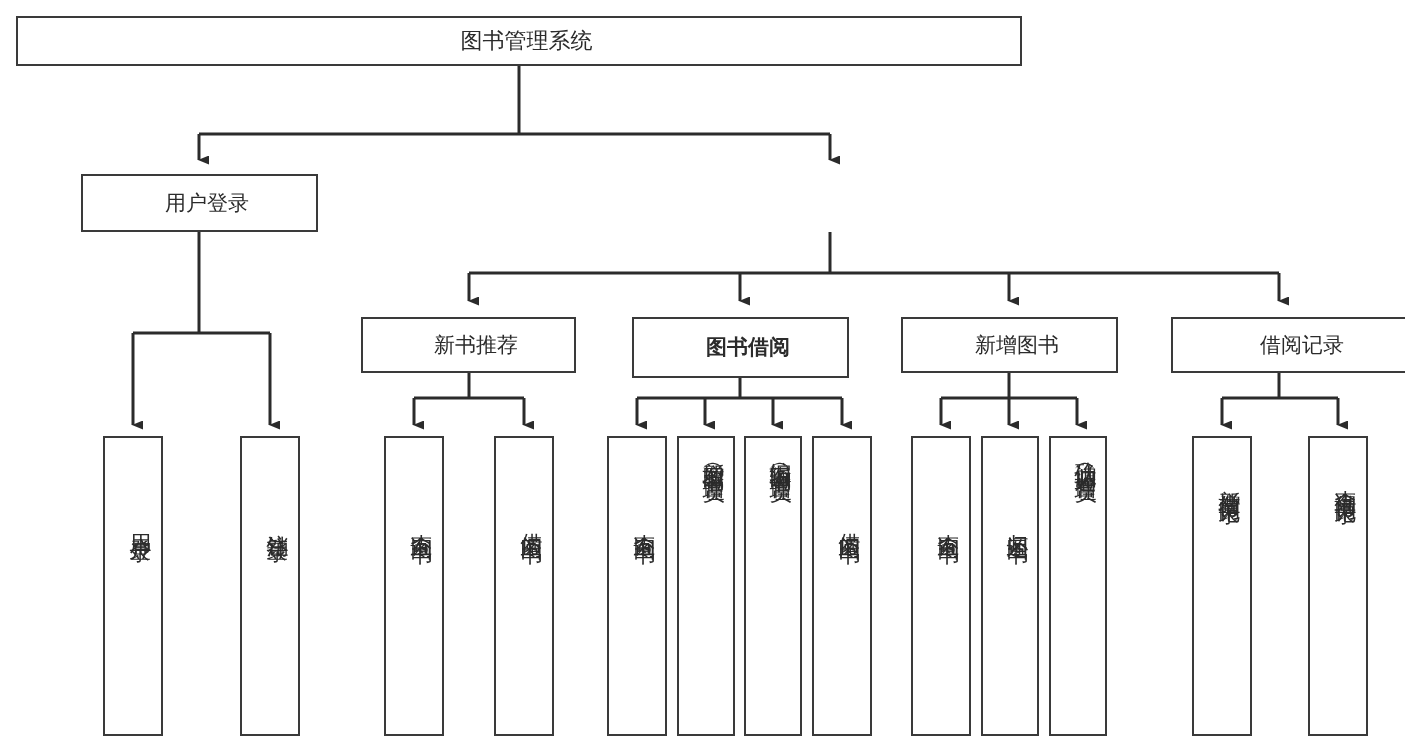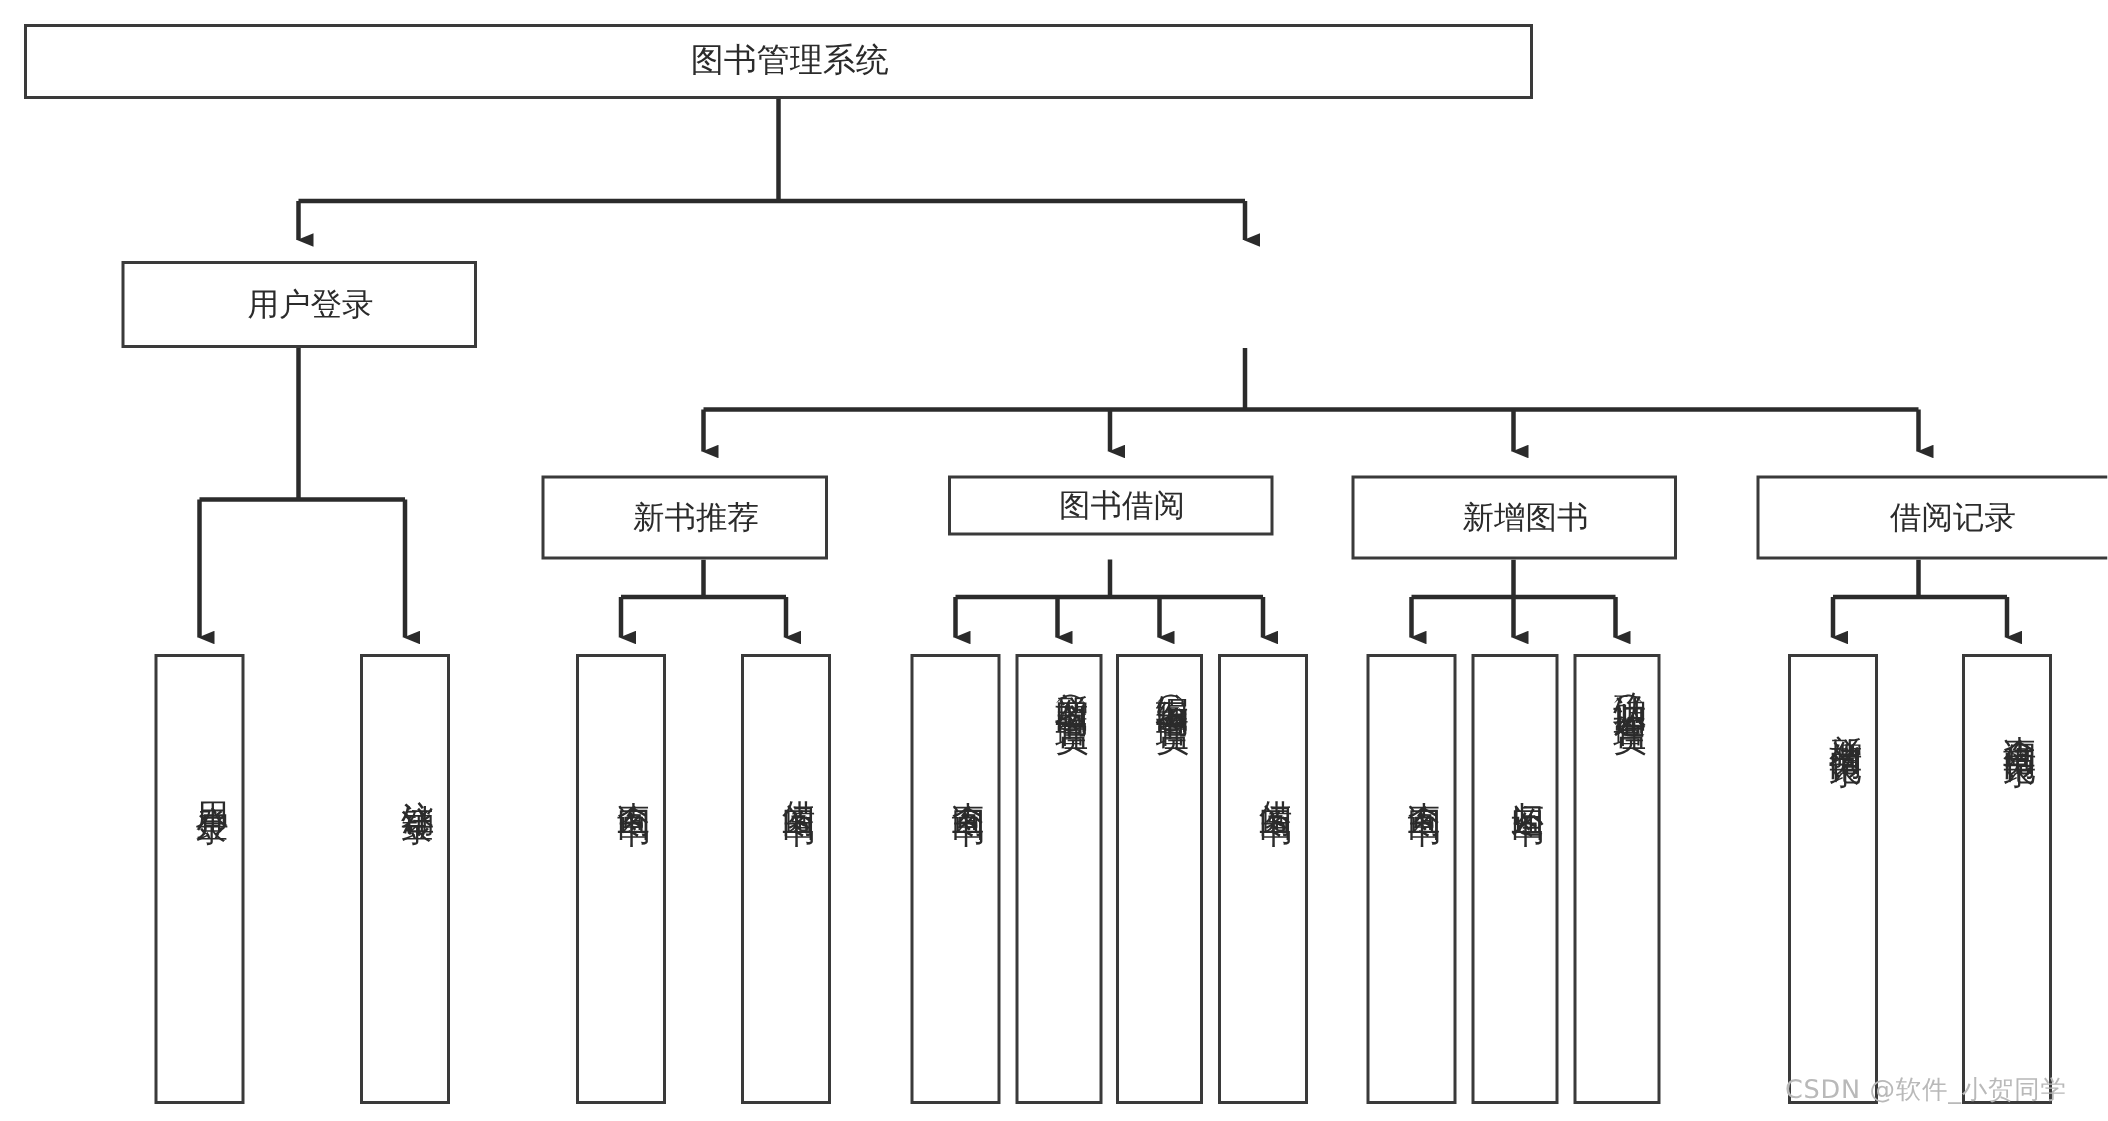--- a/index.html
+++ b/index.html
@@ -124,24 +124,24 @@
   </svg>
 
   <div class="node root horiz" style="left:16px; top:16px; width:1006px; height:50px;">
     <span class="label">图书管理系统</span>
   </div>
 
   <div class="node horiz" style="left:81px; top:174px; width:237px; height:58px;">
     <span class="label">用户登录</span>
   </div>
 
-  <div class="node horiz" style="left:361px; top:317px; width:191px; height:56px;">
+  <div class="node horiz" style="left:361px; top:317px; width:215px; height:56px;">
     <span class="label">新书推荐</span>
   </div>
-  <div class="node horiz" style="left:632px; top:317px; width:217px; height:40px;">
+  <div class="node horiz" style="left:632px; top:317px; width:217px; height:61px;font-weight:bold;">
     <span class="label">图书借阅</span>
   </div>
   <div class="node horiz" style="left:901px; top:317px; width:217px; height:56px;">
     <span class="label">新增图书</span>
   </div>
   <div class="node horiz" style="left:1171px; top:317px; width:247px; height:56px;">
     <span class="label">借阅记录</span>
   </div>
 
   <div class="node vert" style="left:103px; top:436px; width:60px; height:300px; padding-top:78px;">
@@ -181,15 +181,14 @@
     <span class="label">确认归还（管理员）</span>
   </div>
 
   <div class="node vert" style="left:1192px; top:436px; width:60px; height:300px; padding-top:34px;">
     <span class="label">新增借阅记录</span>
   </div>
   <div class="node vert" style="left:1308px; top:436px; width:60px; height:300px; padding-top:34px;">
     <span class="label">查询借阅记录</span>
   </div>
 
-  <div class="watermark" style="left:1190px; top:715px;">CSDN @软件_小贺同学</div>
 
 </div>
 
 </body></html>

